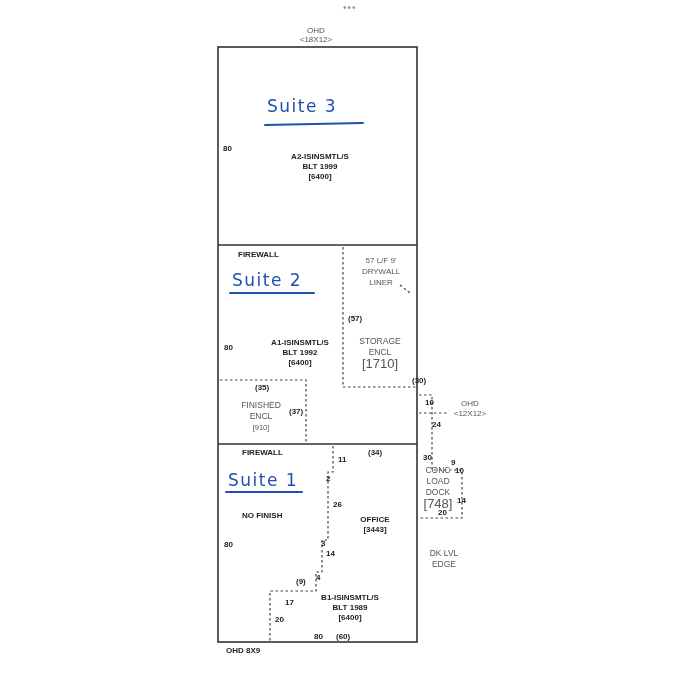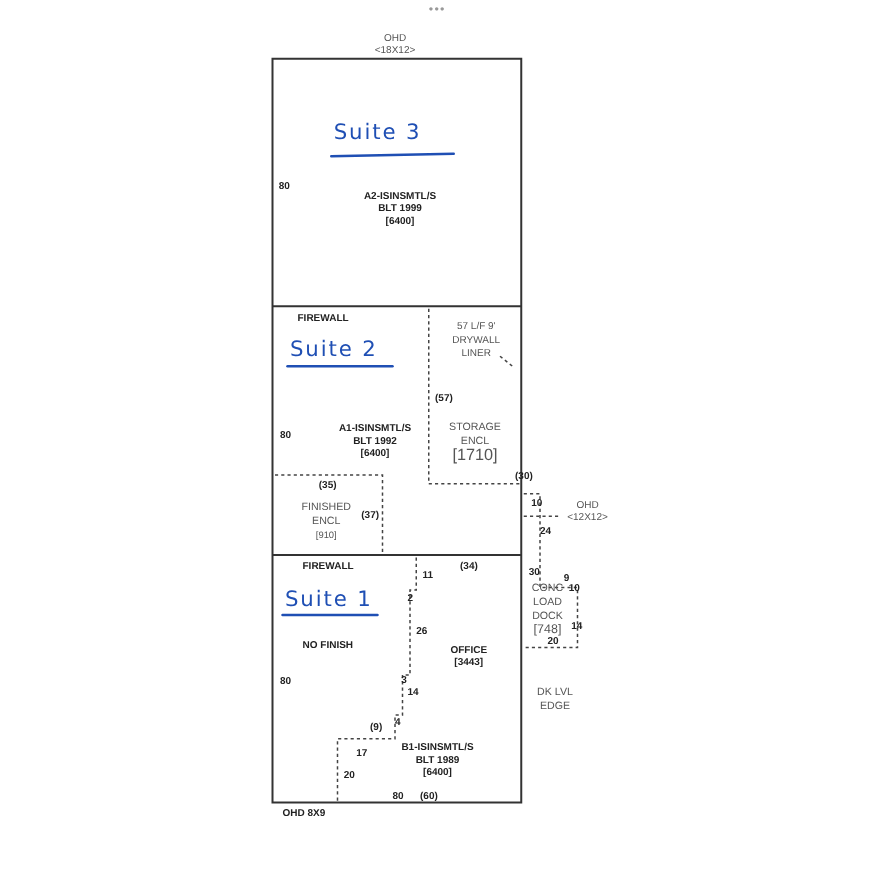--- a/index.html
+++ b/index.html
@@ -120,19 +120,19 @@
 </div>
 <div class="abs lbl" style="left:432px;top:420px;">24</div>
 <div class="abs lbl" style="left:423px;top:453px;">30</div>
 <div class="abs lbl" style="left:451px;top:458px;">9</div>
 <div class="abs lbl" style="left:455px;top:466px;">10</div>
 <div class="abs lbl" style="left:457px;top:496px;">14</div>
 <div class="abs lbl lbl-c gray" style="left:420px;top:465px;width:36px;">
   <div>CONC</div>
   <div>LOAD</div>
   <div>DOCK</div>
-  <div style="font-size:10px;">[748]</div>
+  <div style="font-size:13px;">[748]</div>
 </div>
 <div class="abs lbl" style="left:438px;top:508px;">20</div>
 <div class="abs lbl lbl-c gray" style="left:424px;top:520px;width:40px;margin-top:28px;">
   <div>DK LVL</div>
   <div>EDGE</div>
 </div>
 
 </body></html>

